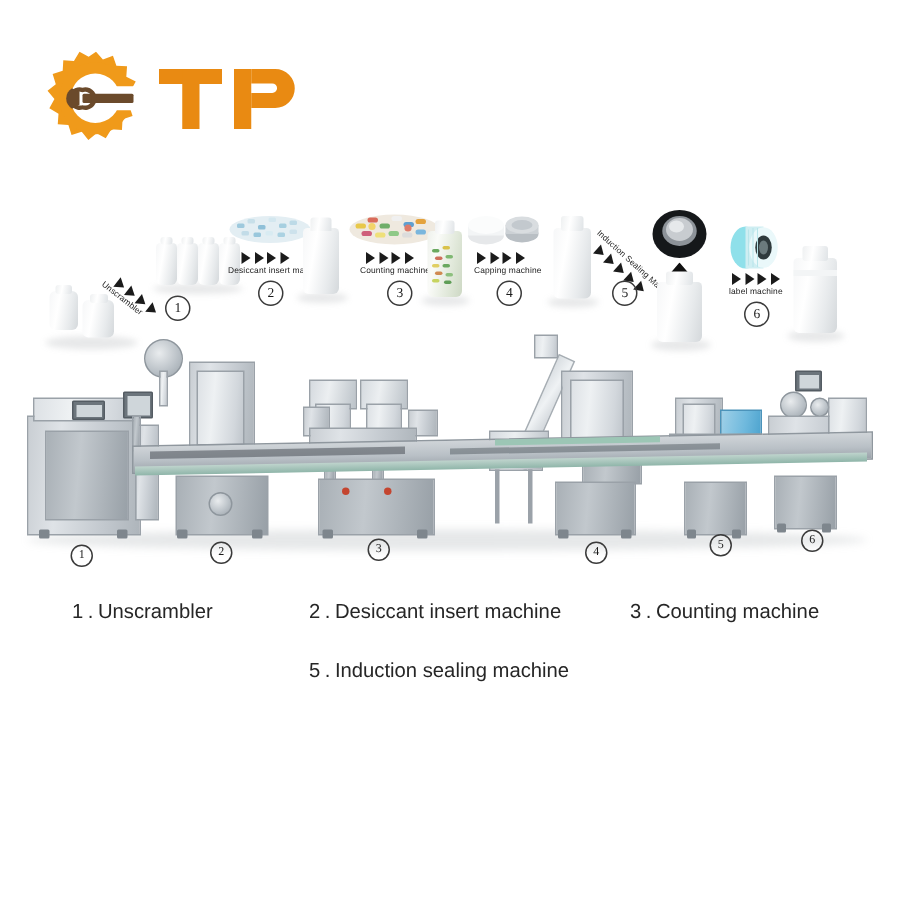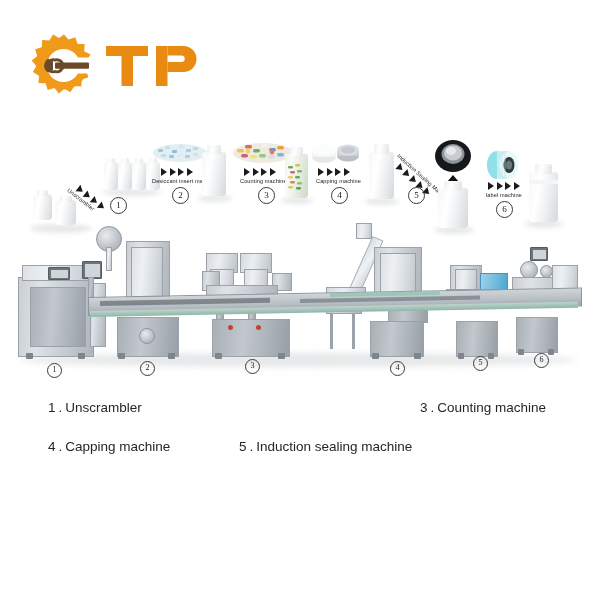--- a/index.html
+++ b/index.html
@@ -444,29 +444,29 @@
          transform:skewY(-1.1deg);transform-origin:left top;"></div>
 
   </div>
 
   <div class="legend">
 
     <div class="legend-row">
       <div class="legend-item" style="left:48px;top:8px;">
         <span class="n">1</span><span class="dot">.</span><span>Unscrambler</span>
       </div>
+      <div class="legend-item" style="left:206px;top:8px;">
+        <span class="n">2</span><span class="dot">.</span><span>Desiccant insert machine</span>
+      </div>
       <div class="legend-item" style="left:420px;top:8px;">
         <span class="n">3</span><span class="dot">.</span><span>Counting machine</span>
       </div>
     </div>
 
     <div class="legend-row">
-      <div class="legend-item" style="left:48px;top:12px;">
-        <span class="n">4</span><span class="dot">.</span><span>Capping machine</span>
-      </div>
-      <div class="legend-item" style="left:206px;top:12px;margin-left:33px;">
+      <div class="legend-item" style="left:206px;top:12px;">
         <span class="n">5</span><span class="dot">.</span><span>Induction sealing machine</span>
       </div>
     </div>
 
   </div>
 
 </div>
 
 </body></html>

